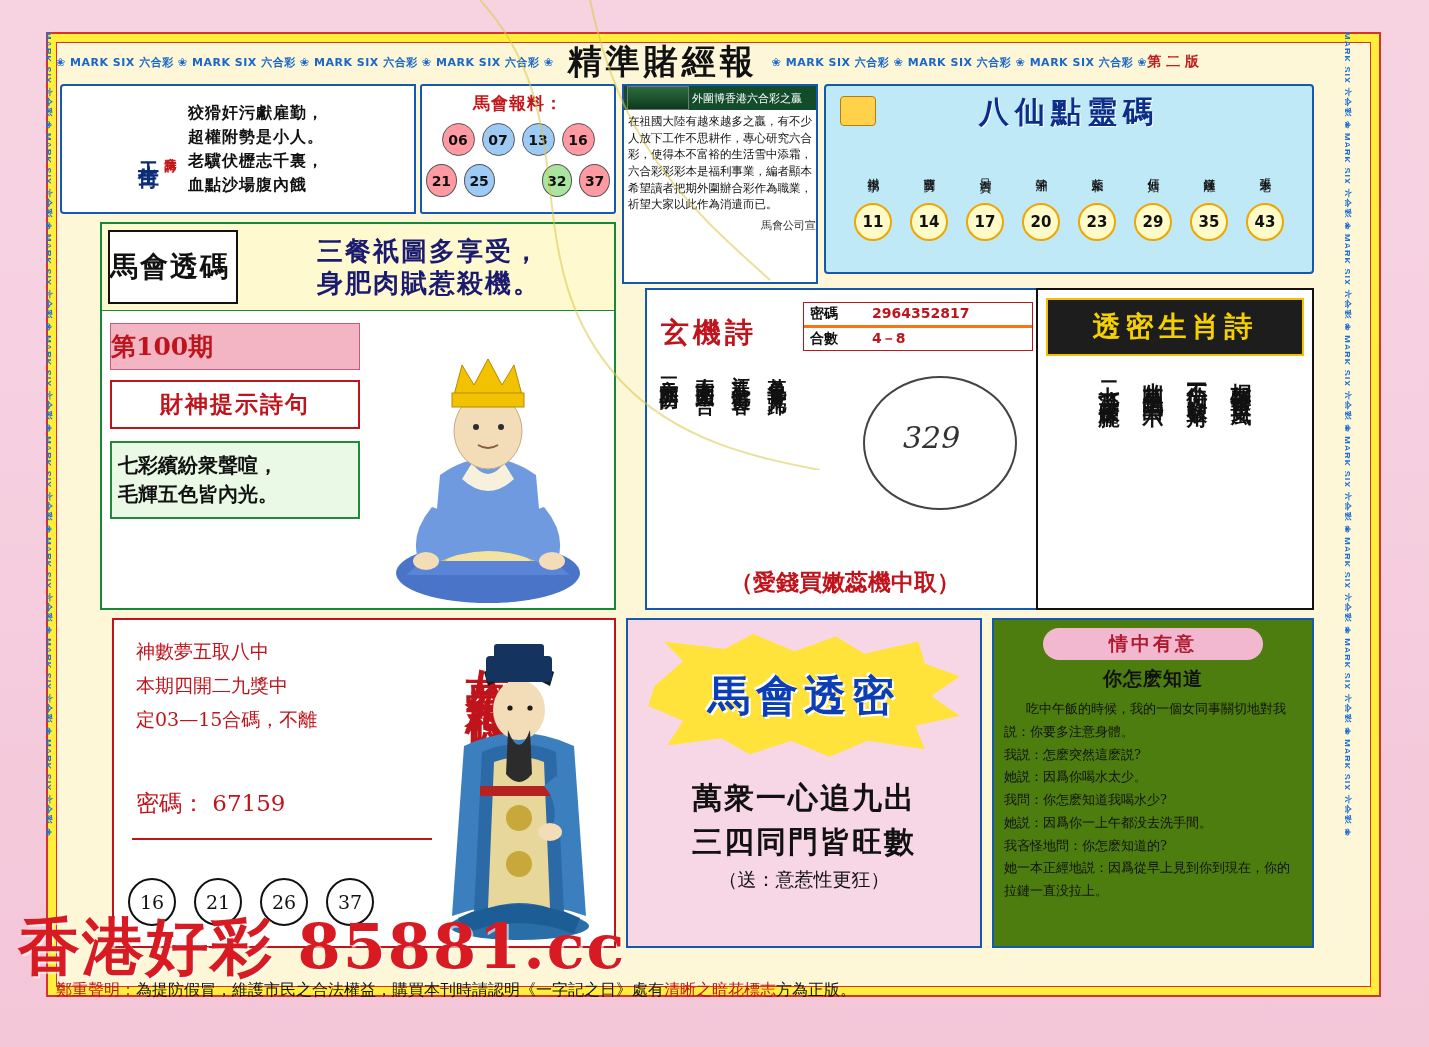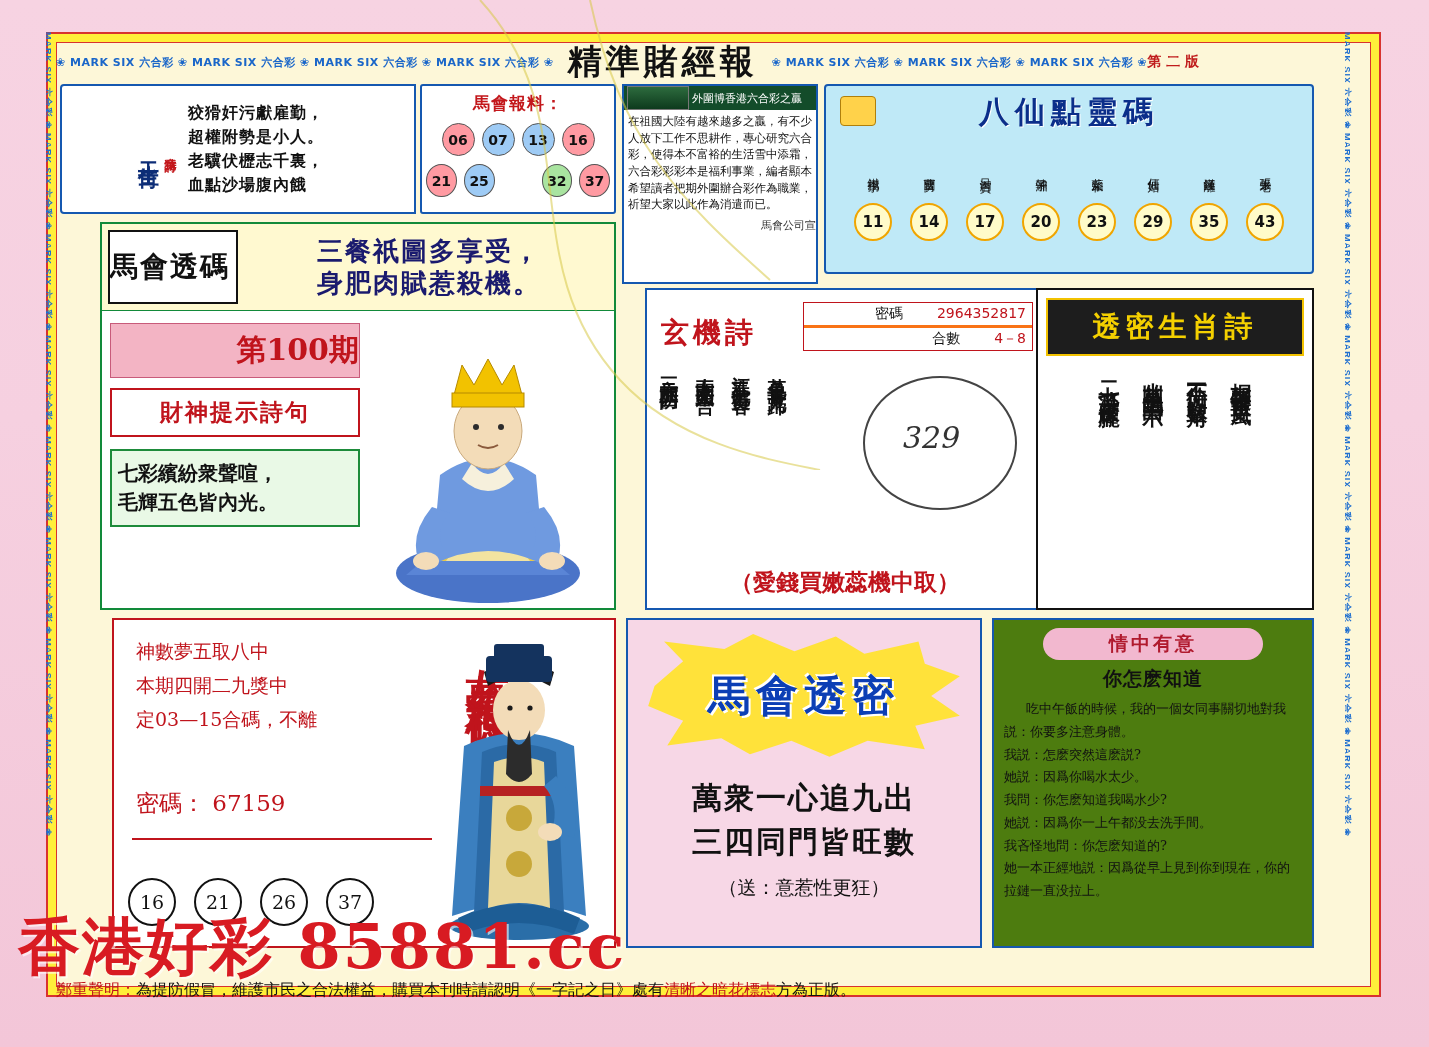--- a/index.html
+++ b/index.html
@@ -182,21 +182,21 @@
   }
   .mt-poem{
     flex:1;display:flex;align-items:center;justify-content:center;
     font-family:"DejaVu Serif",serif;font-weight:bold;font-size:26px;
     color:#1a1a6e;line-height:1.25;letter-spacing:2px;
   }
   .mt-body{position:relative;height:298px;}
   .mt-left{position:absolute;left:8px;top:12px;width:250px;}
   .mt-issue{
     background:#f3b4c4;border:1px solid #c85b7a;
-    text-align:right;font-weight:bold;font-size:30px;color:#c0141c;
+    text-align:left;font-weight:bold;font-size:25px;color:#c0141c;
     padding:6px 0;font-family:"DejaVu Serif",serif;
   }
   .mt-caishen{
     margin-top:10px;background:#fff;border:2px solid #c0141c;
     text-align:center;font-weight:bold;font-size:23px;color:#c0141c;
     padding:7px 0;font-family:Liberation Sans, sans-serif;letter-spacing:2px;
   }
   .mt-verse{
     margin-top:12px;background:#e9f9e6;border:2px solid #1d8b3a;
     padding:8px 6px;font-family:"DejaVu Serif",serif;
@@ -214,21 +214,21 @@
   .xj-title{
     position:absolute;left:14px;top:24px;
     font-family:"DejaVu Serif",serif;font-size:28px;font-weight:bold;
     color:#c0141c;letter-spacing:4px;
   }
   .xj-code{
     position:absolute;left:156px;top:12px;width:228px;
     border:1px solid #c0141c;background:#fff;font-size:14px;
   }
   .xj-code div{
-    display:flex;padding:2px 6px;color:#c0141c;font-weight:normal;justify-content:flex-end;
+    display:flex;padding:2px 6px;color:#c0141c;font-weight:bold;
   }
   .xj-code div+div{border-top:3px solid #f97316;}
   .xj-code .k{width:62px;color:#111;}
   .xj-vert{
     position:absolute;left:10px;top:72px;height:190px;
     display:flex;flex-direction:row-reverse;gap:10px;
   }
   .xj-vert span{
     writing-mode:vertical-rl;text-orientation:upright;
     font-family:"DejaVu Serif",serif;font-size:19px;color:#111;
@@ -318,21 +318,21 @@
     position:absolute;inset:0;display:flex;align-items:center;justify-content:center;
     font-family:"DejaVu Serif",serif;font-weight:bold;font-size:42px;
     color:#0c3fb5;letter-spacing:6px;
     text-shadow:2px 2px 0 #fff,-2px -2px 0 #fff;
   }
   .t2-lines{
     margin-top:18px;text-align:center;font-family:"DejaVu Serif",serif;
     font-weight:bold;font-size:30px;color:#111;line-height:1.45;letter-spacing:2px;
   }
   .t2-foot{
-    margin-top:12px;text-align:center;font-family:"DejaVu Serif",serif;
+    margin-top:4px;text-align:center;font-family:"DejaVu Serif",serif;
     font-size:19px;color:#111;
   }
 
   
   #p-story{
     left:992px;top:618px;width:322px;height:330px;
     background:#4d7c0f;border:2px solid #1558b0;
   }
   .st-pill{
     margin:8px auto 0;width:220px;height:32px;border-radius:16px;

